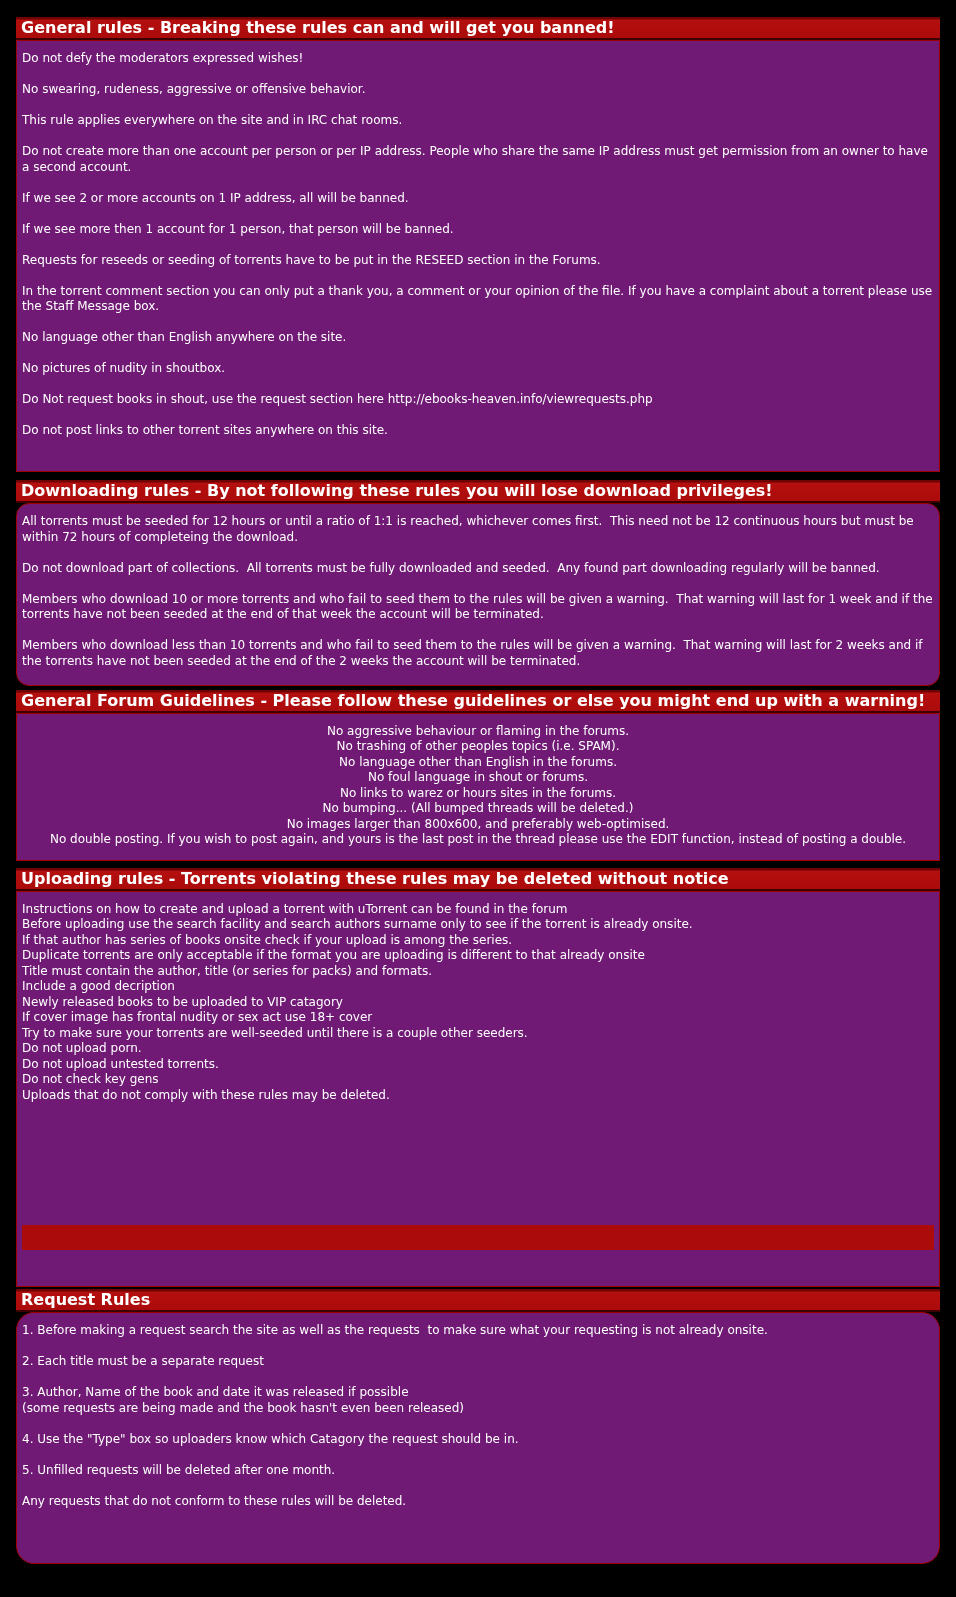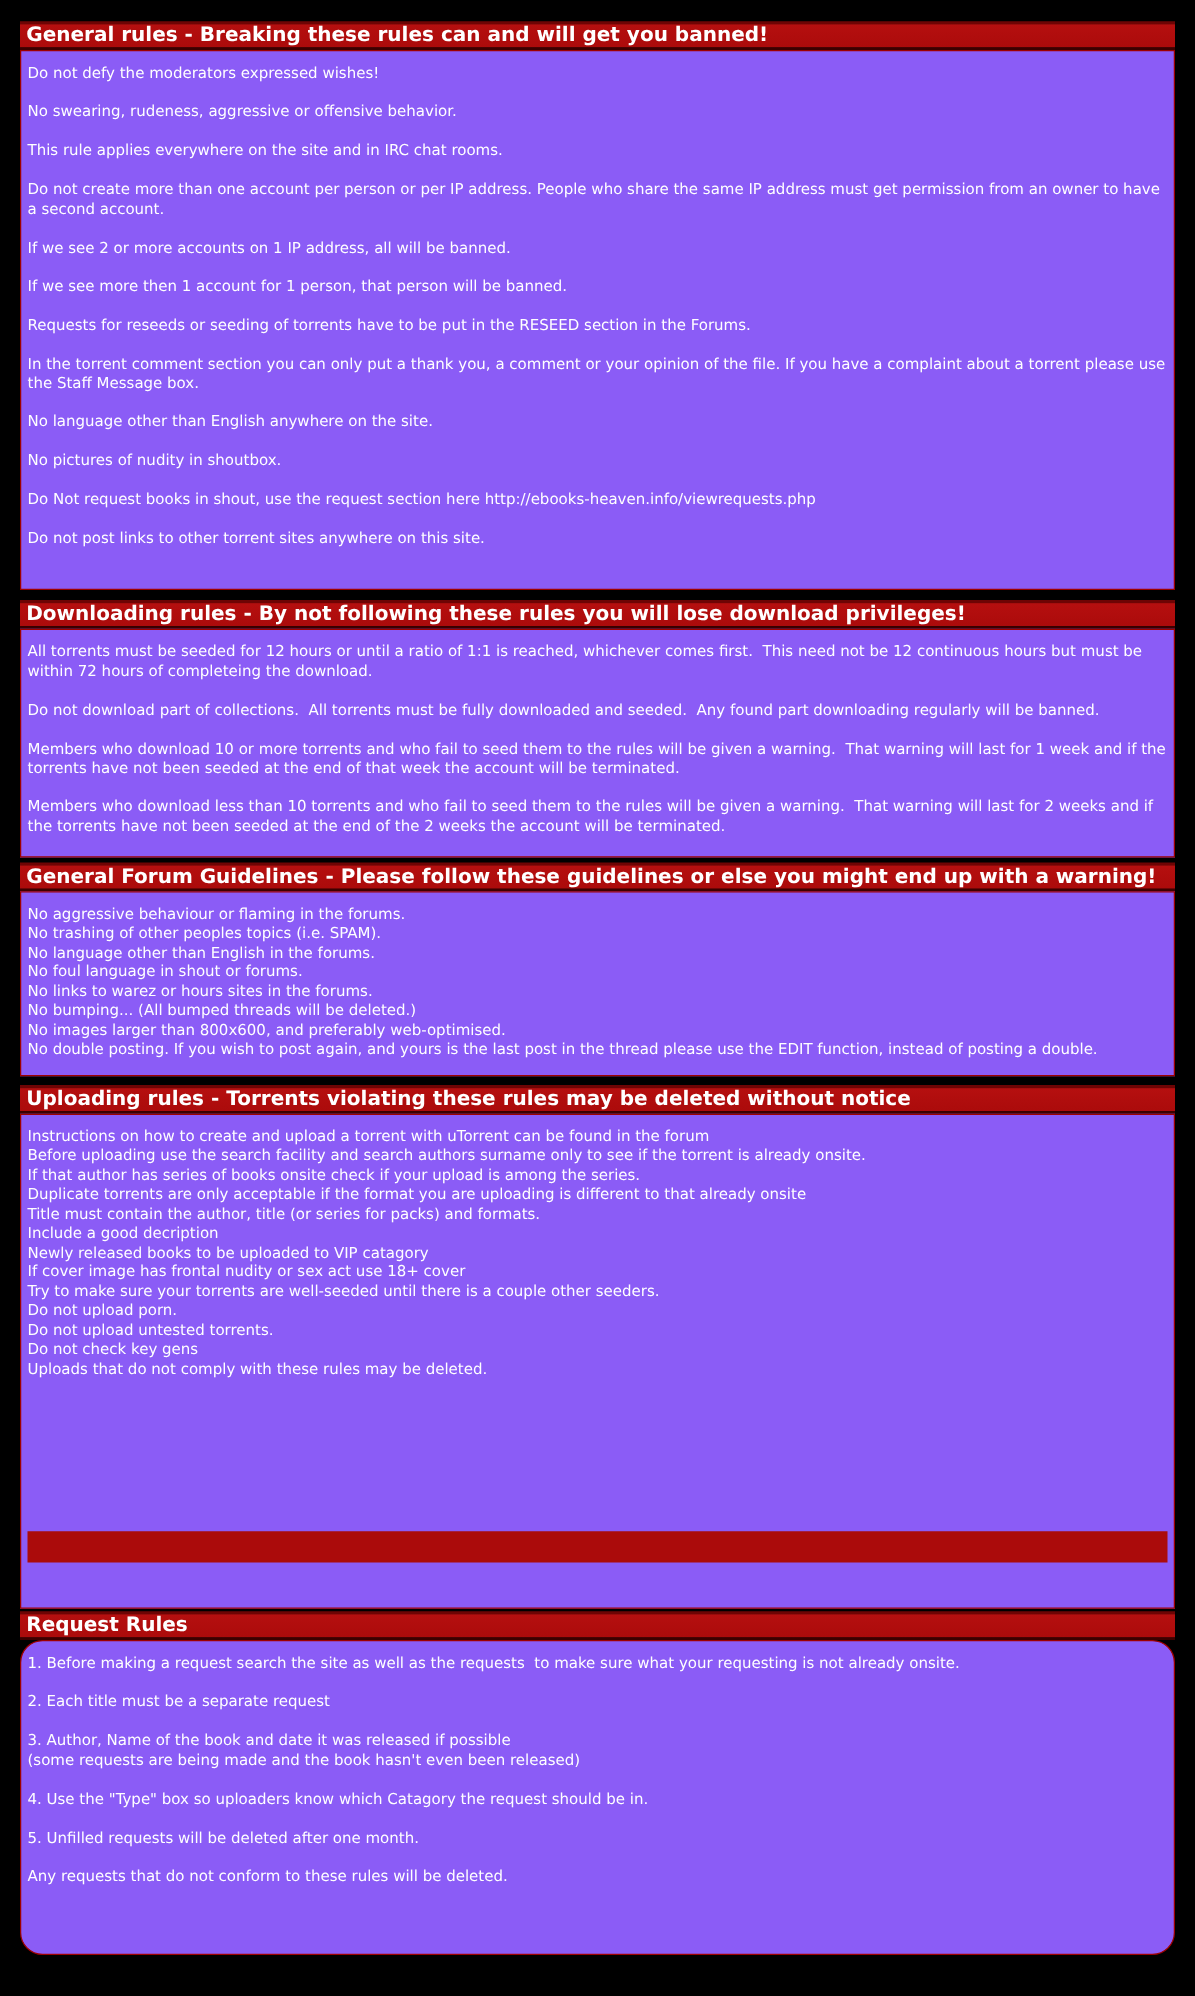--- a/index.html
+++ b/index.html
@@ -36,36 +36,36 @@
     border-bottom: 2px solid #3d0000;
     color: var(--text-color, #ffffff);
     font-size: 16px;
     font-weight: bold;
     overflow: hidden;
     white-space: nowrap;
   }
 
   .rules-box {
     border: 1px solid var(--box-border-red, #9e0000);
-    background: #8b5cf6;
+    background: #701a75;
     color: var(--text-color, #ffffff);
     font-size: 12px;
     line-height: 15.5px;
     padding: 10px 5px 16px 5px;
   }
   .rules-box p {
     margin: 0;
     white-space: pre-wrap;
   }
   .rules-box.double p { margin-bottom: 15.5px; }
   .rules-box.single p { margin-bottom: 0; }
 
   #sec-general     .rules-box { padding-bottom: 17px; }
-  #sec-downloading .rules-box { padding-bottom: 0; }
-  #sec-forum       .rules-box { padding-bottom: 12px; }
+  #sec-downloading .rules-box { padding-bottom: 0; border-radius: 13px; }
+  #sec-forum       .rules-box { padding-bottom: 12px; text-align: center; }
   #sec-uploading   .rules-box { padding-bottom: 36px; }
   #sec-request     .rules-box { padding-bottom: 38px; border-radius: 18px; }
 
   .spacer-black { height: 122px; }
   .empty-red-bar {
     height: 25px;
     background: var(--header-red, #ab0b0b);
   }
 </style>
 </head>

